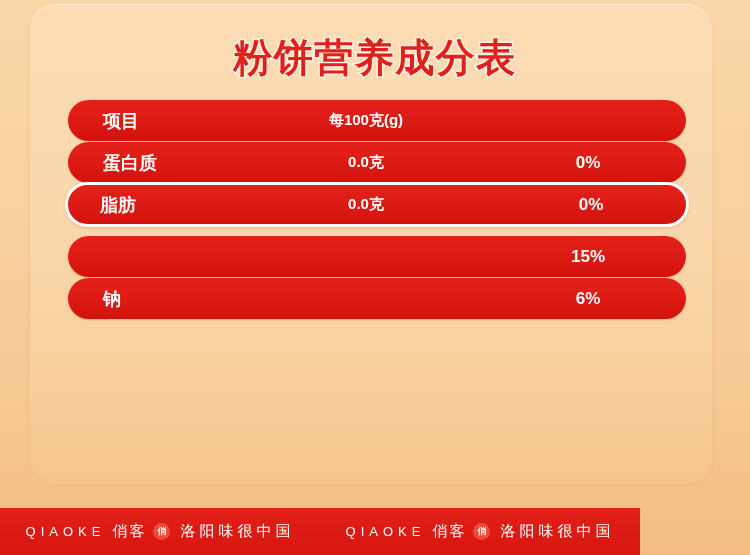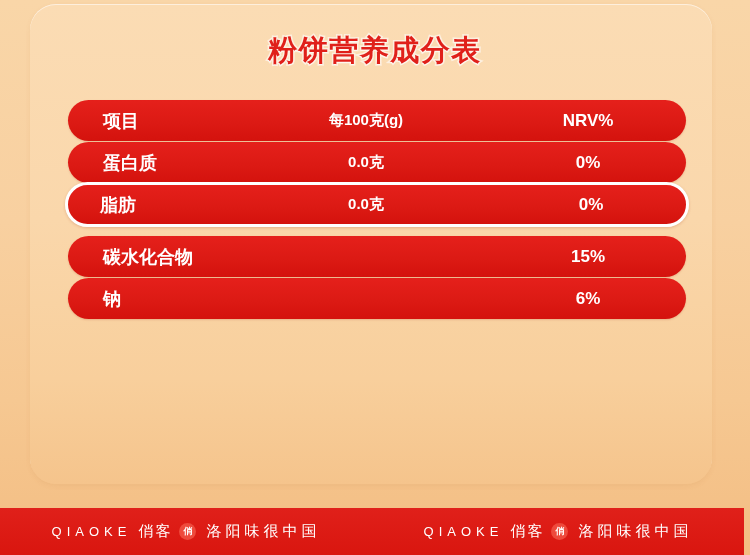--- a/index.html
+++ b/index.html
@@ -14,21 +14,21 @@
   #card {
     position:absolute; left:30px; top:4px; width:682px; height:480px;
     border-radius:26px;
     background:linear-gradient(180deg,#fbdcb4 0%,#fad7ab 45%,#f8cf9c 78%,#f5c48c 100%);
     box-shadow:0 1px 0 rgba(255,255,255,.55) inset, 0 2px 5px rgba(190,120,60,.10);
   }
 
   
   #title {
     position:absolute; left:0; top:31px; width:750px; text-align:center;
-    font-size:29px; font-weight:bold; letter-spacing:1.5px;
+    font-size:39px; font-weight:bold; letter-spacing:1.5px;
     color:#e0201a;
     -webkit-text-stroke:3px #fdf0e0;
     paint-order:stroke fill;
     text-shadow:0 1px 0 rgba(255,255,255,.6);
   }
 
   
   #table { position:absolute; left:68px; top:100px; width:618px; }
 
   .row {
@@ -61,21 +61,21 @@
   .c-nrv {
     position:absolute; right:38px; width:120px;
     text-align:center;
     color:#fff; font-size:17px; font-weight:bold;
   }
   .row.highlight .c-label { left:32px; }
   .row.highlight .c-nrv  { right:35px; }
 
   
   #banner {
-    position:absolute; left:0; top:508px; width:744px; height:47px;
+    position:absolute; left:0; top:508px; width:640px; height:47px;
     background:linear-gradient(180deg,#e0201a 0%,#d9160f 100%);
     display:flex; align-items:center; justify-content:space-around;
     overflow:hidden;
   }
   .brand-unit { display:flex; align-items:center; gap:7px; white-space:nowrap; }
   .brand-en {
     color:#fff; font-size:13px; letter-spacing:5px; font-weight:300;
   }
   .brand-cn {
     color:#fff; font-size:15px; letter-spacing:2px; font-weight:500;
@@ -97,38 +97,36 @@
 
 <div id="card"></div>
 
 <div id="title">粉饼营养成分表</div>
 
 <div id="table">
 
   <div class="row">
     <span class="c-label">项目</span>
     <span class="c-value">每100克(g)</span>
-    <span class="c-nrv">NRV%</span>
   </div>
 
 
   <div class="row">
     <span class="c-label">蛋白质</span>
     <span class="c-value">0.0克</span>
     <span class="c-nrv">0%</span>
   </div>
 
   <div class="row highlight">
     <span class="c-label">脂肪</span>
     <span class="c-value">0.0克</span>
     <span class="c-nrv">0%</span>
   </div>
 
   <div class="row">
-    <span class="c-label">碳水化合物</span>
     <span class="c-nrv">15%</span>
   </div>
 
   <div class="row">
     <span class="c-label">钠</span>
     <span class="c-nrv">6%</span>
   </div>
 
 </div>
 

